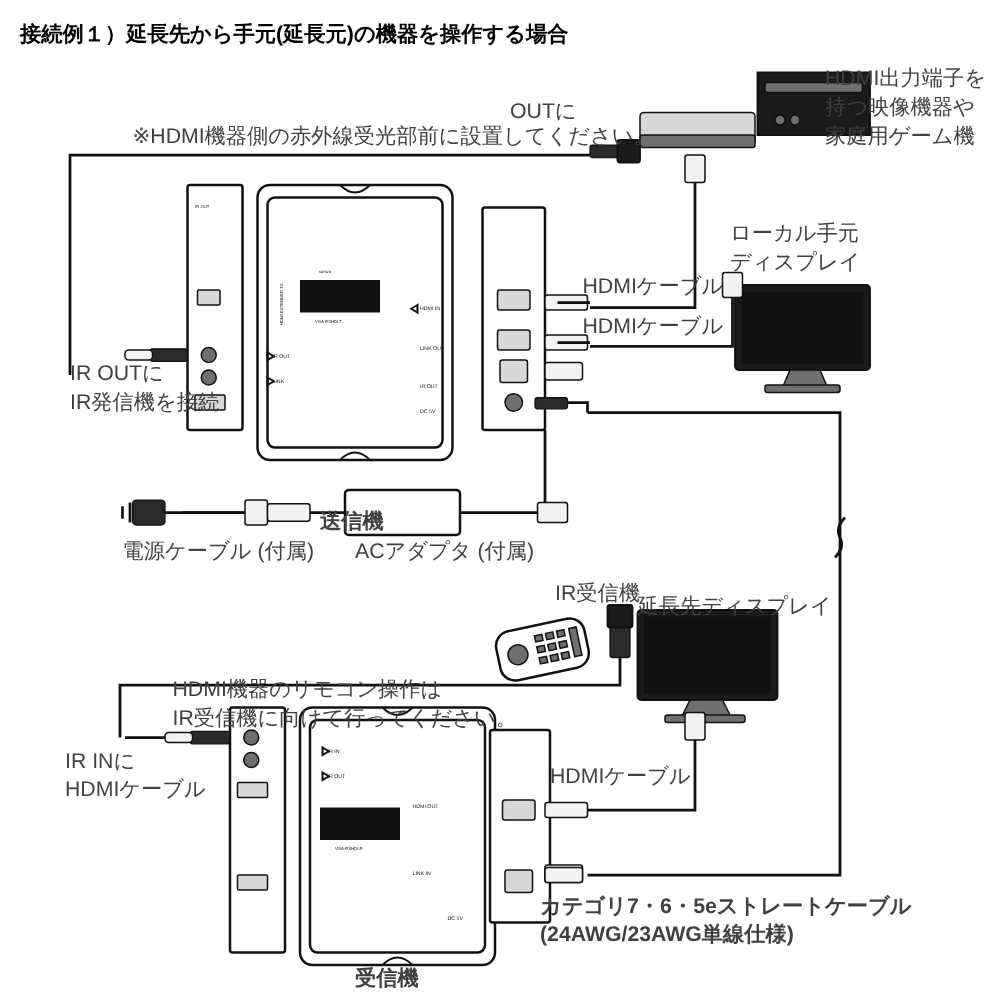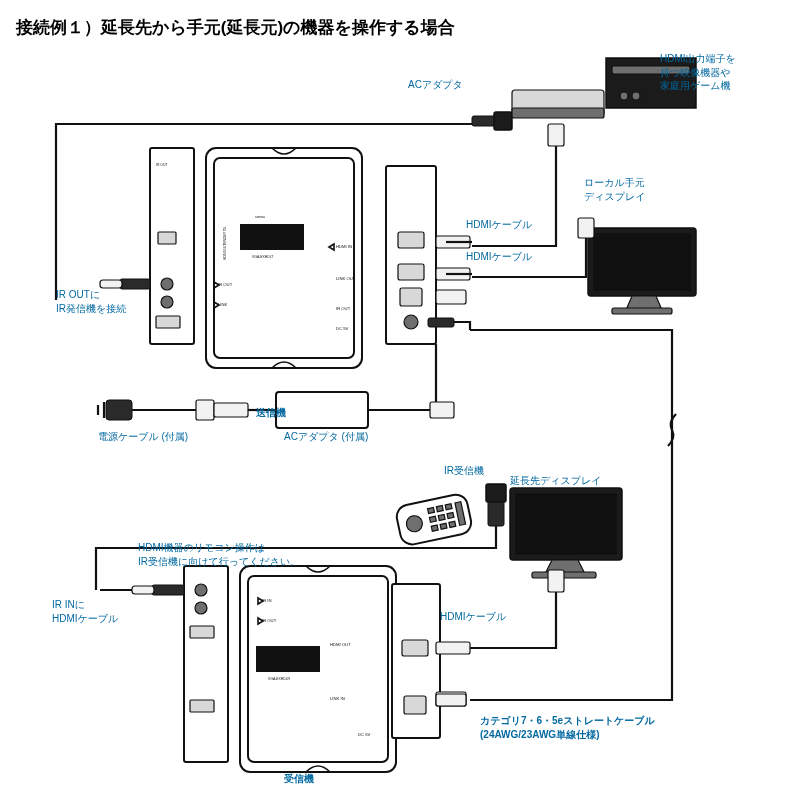--- a/index.html
+++ b/index.html
@@ -1,19 +1,19 @@
 <!DOCTYPE html>
 <html><head>
 <meta charset="utf-8">
 <style>
   html,body{margin:0;padding:0;background:#ffffff;}
   body{width:800px;height:800px;position:relative;overflow:hidden;
        font-family:"Liberation Sans","DejaVu Sans",sans-serif;color:#000;}
   #stage{position:absolute;left:0;top:0;width:800px;height:800px;}
-  .lbl{position:absolute;font-size:10px;line-height:1.35;white-space:pre;color:#0369a1;}
+  .lbl{position:absolute;font-size:17px;line-height:1.35;white-space:pre;color:#404040;}
   .lbl.b{font-weight:bold;}
   .title{position:absolute;font-size:17px;font-weight:bold;left:16px;top:16px;white-space:pre;}
   svg{position:absolute;left:0;top:0;}
   .wire{stroke:#111;stroke-width:2.2;fill:none;}
   .wire-thin{stroke:#111;stroke-width:1.6;fill:none;}
   .box{fill:#ffffff;stroke:#111;stroke-width:2;}
   .boxr{fill:#ffffff;stroke:#111;stroke-width:2;}
   .dark{fill:#1b1b1b;stroke:#111;stroke-width:1.5;}
   .mid{fill:#6f6f6f;stroke:#111;stroke-width:1.2;}
   .lite{fill:#d8d8d8;stroke:#111;stroke-width:1.2;}
@@ -186,21 +186,22 @@
     <rect class="dark" x="510" y="488" width="112" height="72" rx="3"></rect>
     <rect class="screen" x="516" y="494" width="100" height="60"></rect>
     <path class="mid" d="M552,560 l26,0 l7,14 l-40,0 z"></path>
     <rect class="mid" x="532" y="572" width="64" height="6" rx="2"></rect>
     <rect class="plugwhite" x="548" y="570" width="16" height="22" rx="2"></rect>
 
     <rect class="plugwhite" x="436" y="694" width="30" height="12" rx="2"></rect>
 
   </svg>
 
-  <div class="lbl" style="left:408px;top:78px;">ACアダプタ</div>
+  <div class="lbl" style="left:408px;top:78px;">OUTに</div>
+  <div class="lbl" style="left:106px;top:98px;">※HDMI機器側の赤外線受光部前に設置してください。</div>
 
   <div class="lbl" style="left:660px;top:52px;">HDMI出力端子を
 持つ映像機器や
 家庭用ゲーム機</div>
   <div class="lbl" style="left:584px;top:176px;">ローカル手元
 ディスプレイ</div>
 
   <div class="lbl" style="left:466px;top:218px;">HDMIケーブル</div>
   <div class="lbl" style="left:466px;top:250px;">HDMIケーブル</div>
 
@@ -218,16 +219,16 @@
   <div class="lbl" style="left:444px;top:464px;">IR受信機</div>
   <div class="lbl" style="left:510px;top:442px;margin-top:32px;">延長先ディスプレイ</div>
 
   <div class="lbl" style="left:52px;top:598px;">IR INに
 HDMIケーブル</div>
 
   <div class="lbl" style="left:440px;top:610px;">HDMIケーブル</div>
 
   <div class="lbl b" style="left:284px;top:772px;">受信機</div>
 
-  <div class="lbl b" style="left:432px;top:714px;margin-left:48px;">カテゴリ7・6・5eストレートケーブル
+  <div class="lbl b" style="left:432px;top:714px;">カテゴリ7・6・5eストレートケーブル
 (24AWG/23AWG単線仕様)</div>
 
 </div>
 
 </body></html>

